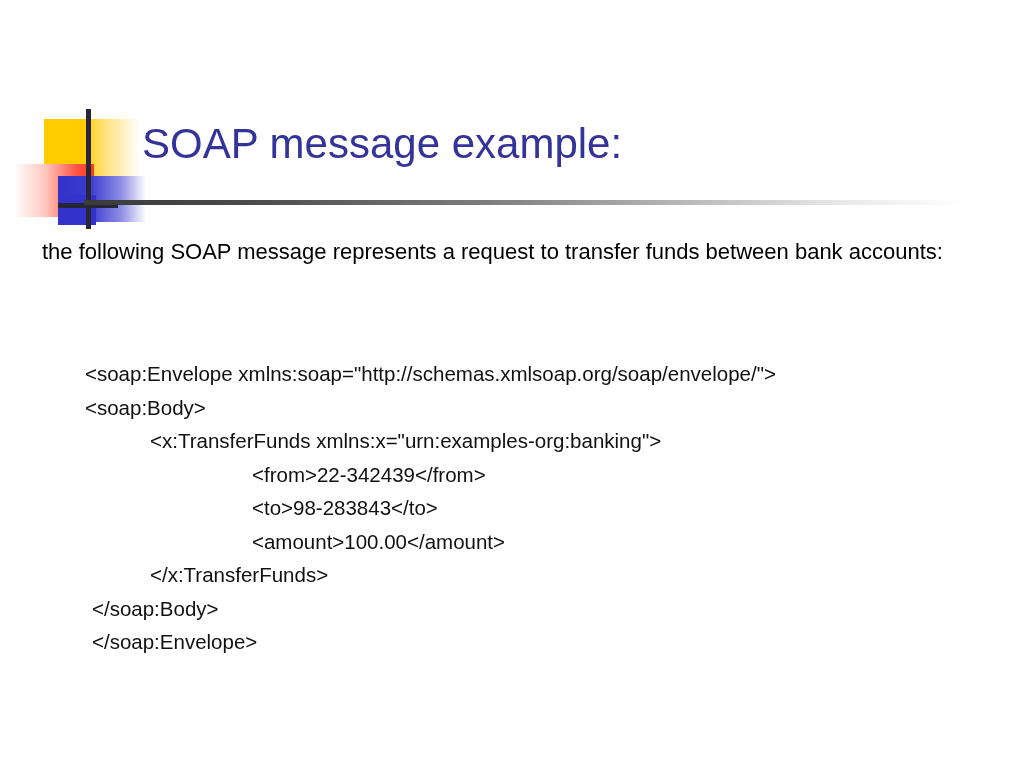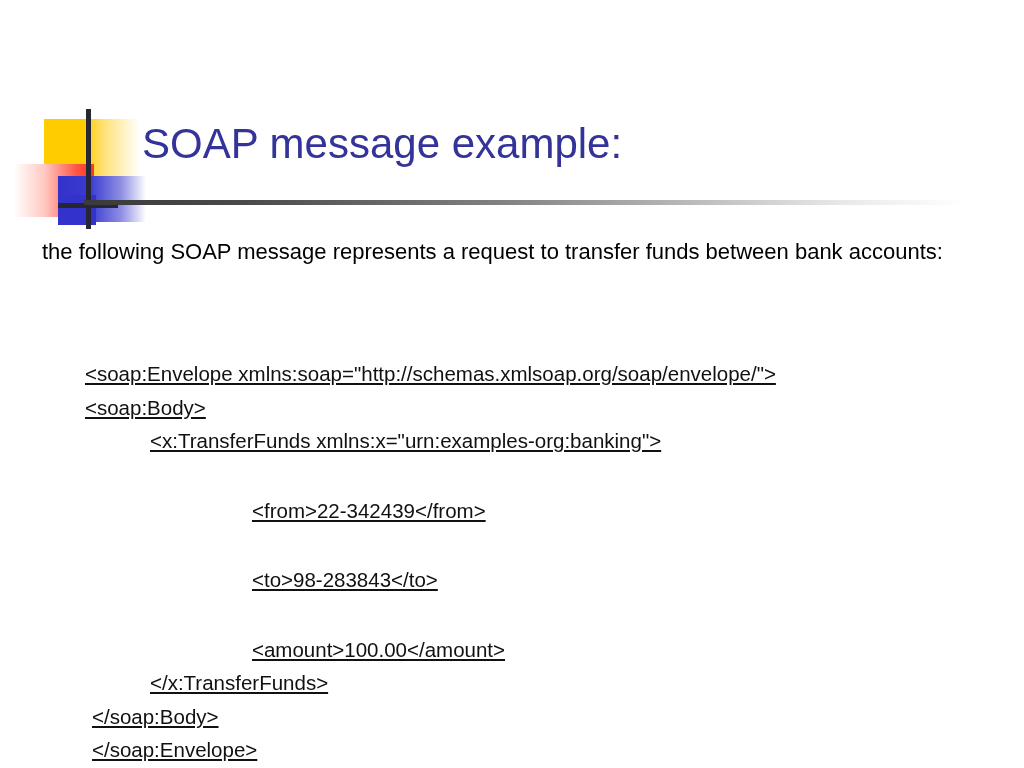--- a/index.html
+++ b/index.html
@@ -138,25 +138,24 @@
     left: 85px;
     top: 357px;
     width: 900px;
     font-size: 20.5px;
     line-height: 33.5px;
     color: #111111;
     white-space: pre;
   }
   .code-line {
     white-space: pre;
-    text-decoration: underline;
   }
   .ind-0 { padding-left: 0px; }
   .ind-1 { padding-left: 65px; }
-  .ind-2 { padding-left: 167px; margin-top: 36px; }
+  .ind-2 { padding-left: 167px; }
   .ind-close { padding-left: 7px; }
 </style>
 </head>
 <body>
 
 <div class="slide">
 
   <div class="ornament">
     <div class="orn-yellow"></div>
     <div class="orn-red"></div>

